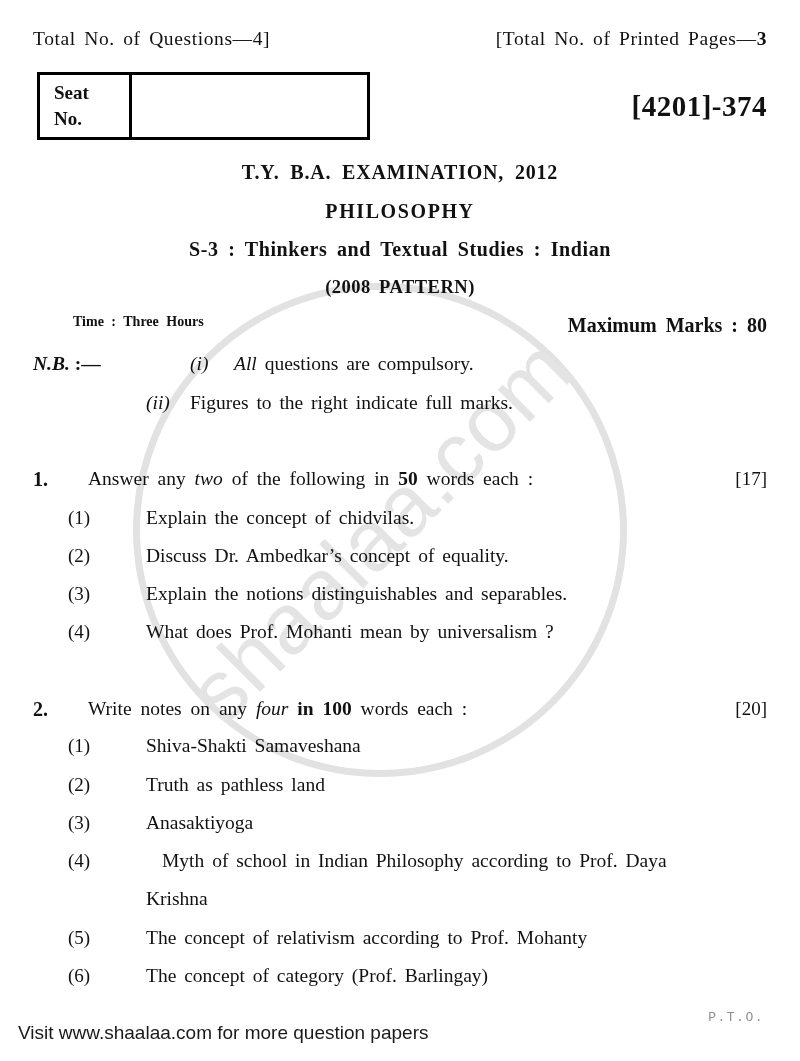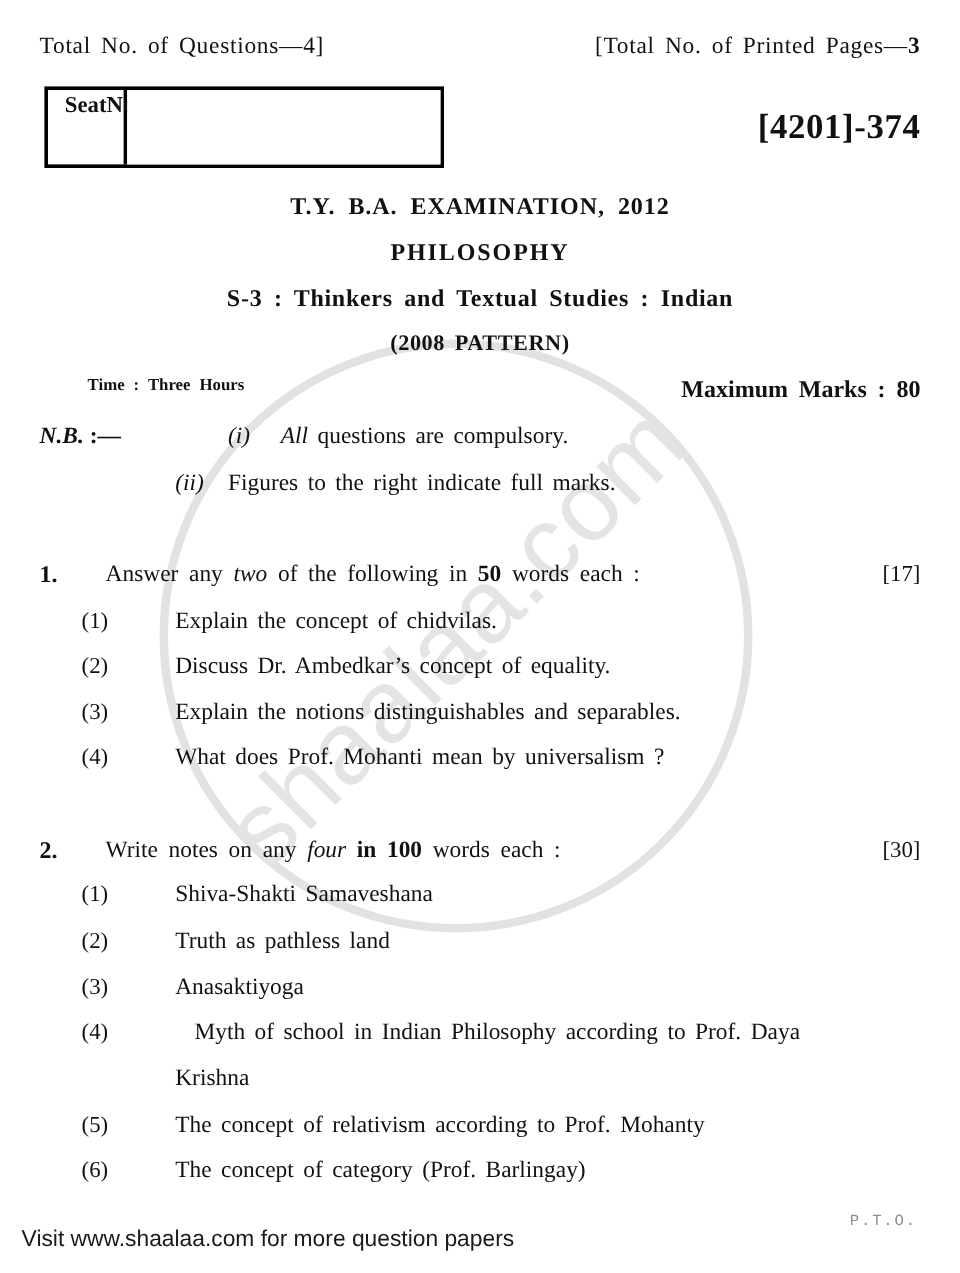--- a/index.html
+++ b/index.html
@@ -80,24 +80,26 @@
 
   
   .seat-box {
     left: 37px; top: 72px;
     width: 333px; height: 68px;
     border: 3px solid #000;
     box-sizing: border-box;
     display: flex;
   }
   .seat-label {
-    width: 66px;
+    width: 92px;
     border-right: 3px solid #000;
     box-sizing: border-box;
     display: flex;
+    flex-direction: column;
+    justify-content: center;
     padding-left: 14px;
     font-weight: bold;
     font-size: 19px;
     line-height: 1.35;
   }
   .seat-field {
     flex: 1;
     background: #fff;
   }
 
@@ -251,21 +253,21 @@
     <div class="abs sub-text st1" style="top:621px;">What  does  Prof. Mohanti  mean  by  universalism ?</div>
 
     <div class="abs q-num q2-num">2.</div>
     <div class="abs q-stem q2-stem">
       <span>Write  notes  on  any</span>
       <span class="ital">four</span>
       <span class="bold">in</span>
       <span class="bold">100</span>
       <span>words  each :</span>
     </div>
-    <div class="abs q-marks q2-marks">[30]</div>
+    <div class="abs q-marks q2-marks">[20]</div>
 
     <div class="abs sub-num sn1" style="top:735px;">(1)</div>
     <div class="abs sub-text st1" style="top:735px;">Shiva-Shakti Samaveshana</div>
 
     <div class="abs sub-num sn1" style="top:774px;">(2)</div>
     <div class="abs sub-text st1" style="top:774px;">Truth  as  pathless  land</div>
 
     <div class="abs sub-num sn1" style="top:812px;">(3)</div>
     <div class="abs sub-text st1" style="top:812px;">Anasaktiyoga</div>
 

